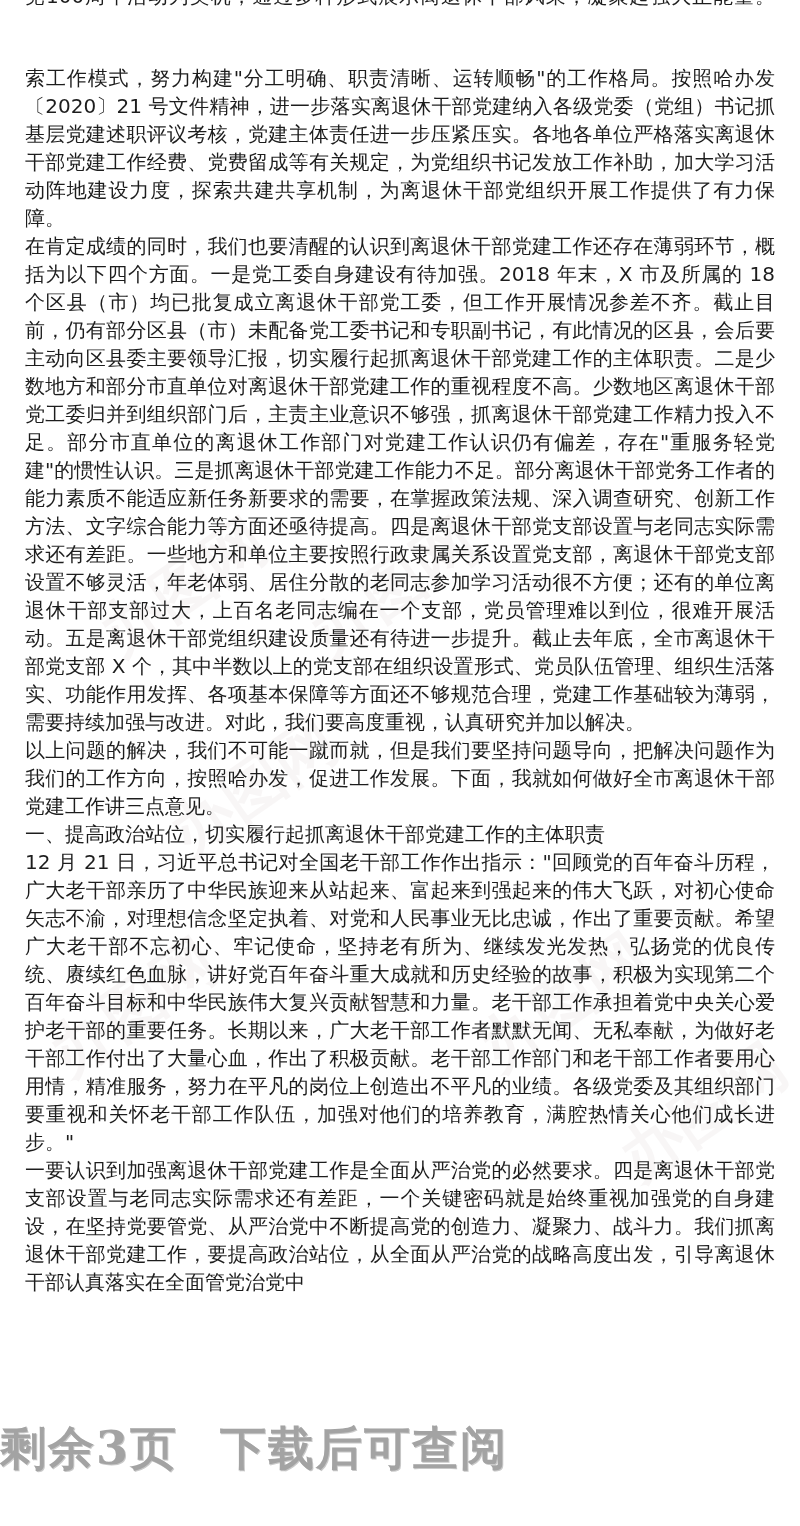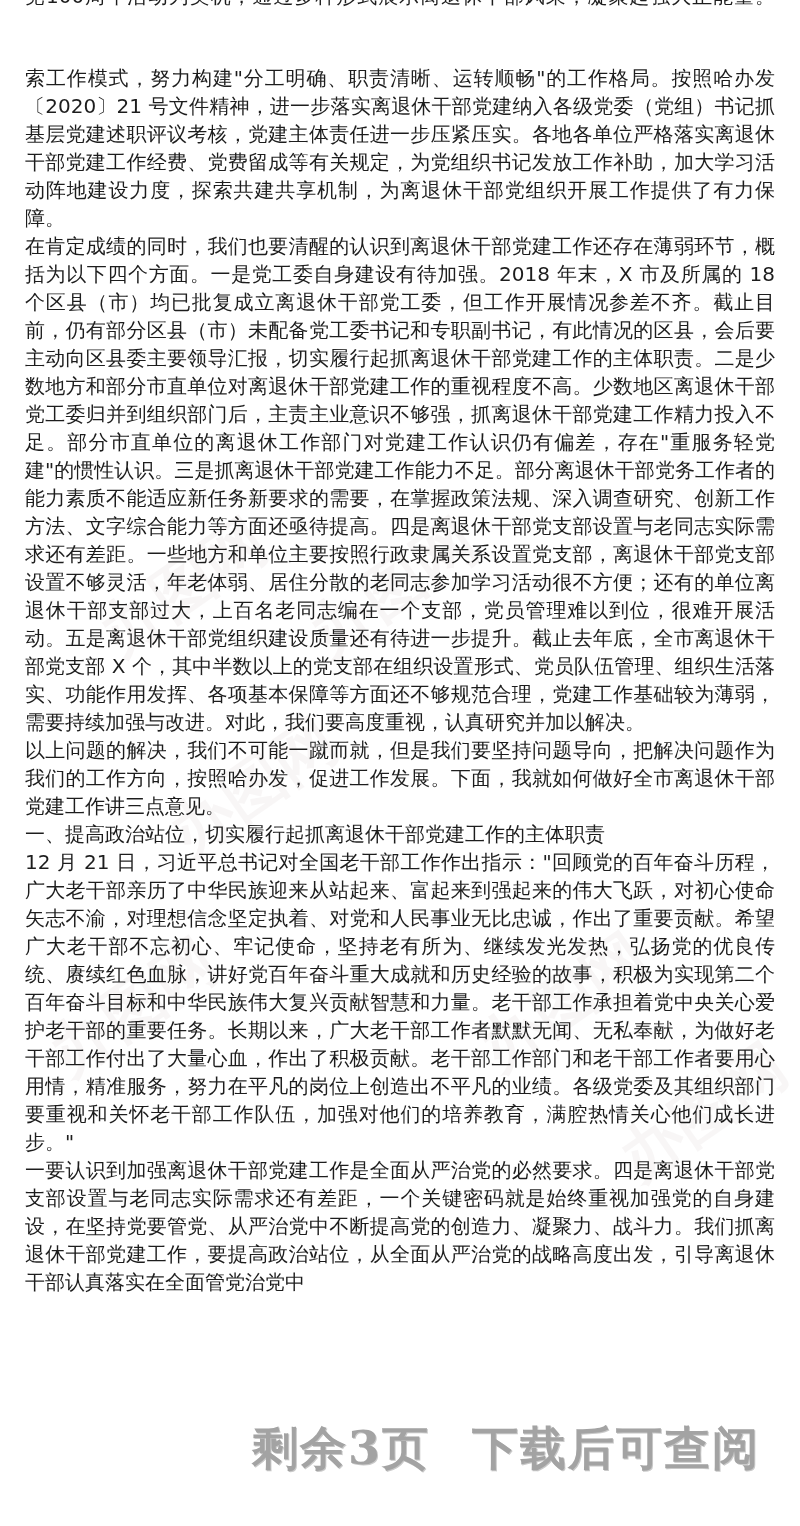--- a/index.html
+++ b/index.html
@@ -61,21 +61,21 @@
   .wm3 { left: 160px; top: 745px; }
   .wm4 { left: 470px; top: 960px; }
   .wm5 { left: 40px;  top: 965px; }
   .wm6 { left: 610px; top: 1070px; }
   
   .footer-banner {
     position: absolute;
     left: 0;
     top: 1418px;
     width: 760px;
-    text-align: right;
+    text-align: left;
     font-family: "DejaVu Serif", "Liberation Serif", serif;
     font-weight: bold;
     font-size: 46px;
     color: #a3a3a3;
     letter-spacing: 2px;
     text-shadow: 1px 1px 0 #c9c9c9;
     cursor: pointer;
   }
   .footer-banner .spacer {
     display: inline-block;

